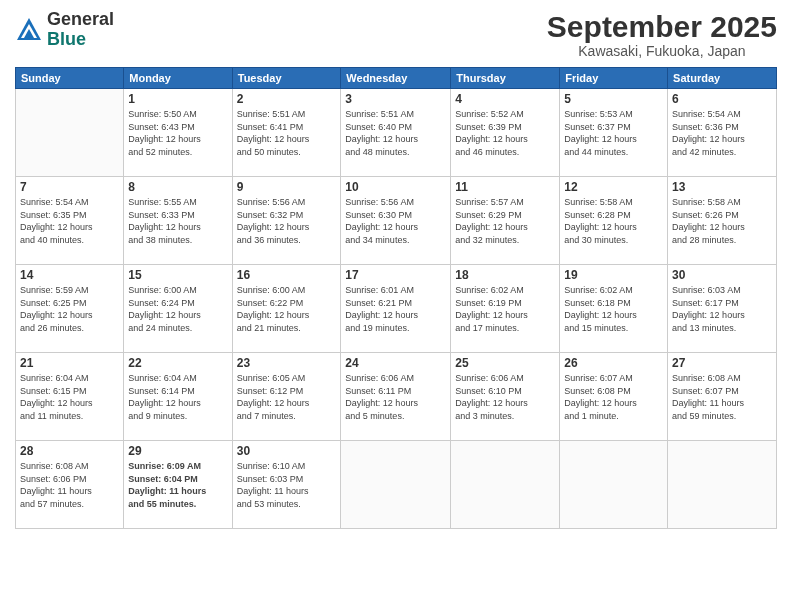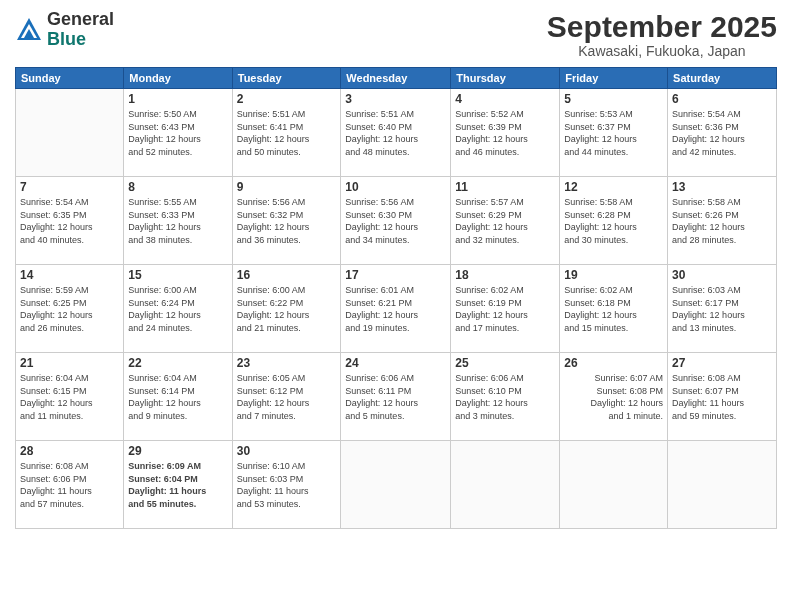--- a/index.html
+++ b/index.html
@@ -306,21 +306,21 @@
           </td>
           <td>
             <span class="day-number">25</span>
             <div class="day-info" style="white-space: pre-line;">Sunrise: 6:06 AM
 Sunset: 6:10 PM
 Daylight: 12 hours
 and 3 minutes.</div>
           </td>
           <td>
             <span class="day-number">26</span>
-            <div class="day-info" style="white-space: pre-line; text-align: right;">Sunrise: 6:07 AM
+            <div class="day-info" style="white-space: pre-line;">Sunrise: 6:07 AM
 Sunset: 6:08 PM
 Daylight: 12 hours
 and 1 minute.</div>
           </td>
           <td>
             <span class="day-number">27</span>
             <div class="day-info" style="white-space: pre-line;">Sunrise: 6:08 AM
 Sunset: 6:07 PM
 Daylight: 11 hours
 and 59 minutes.</div>

